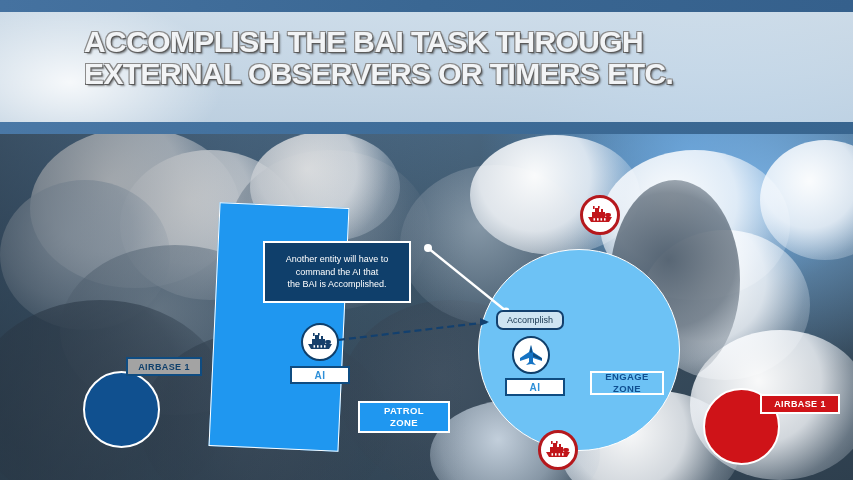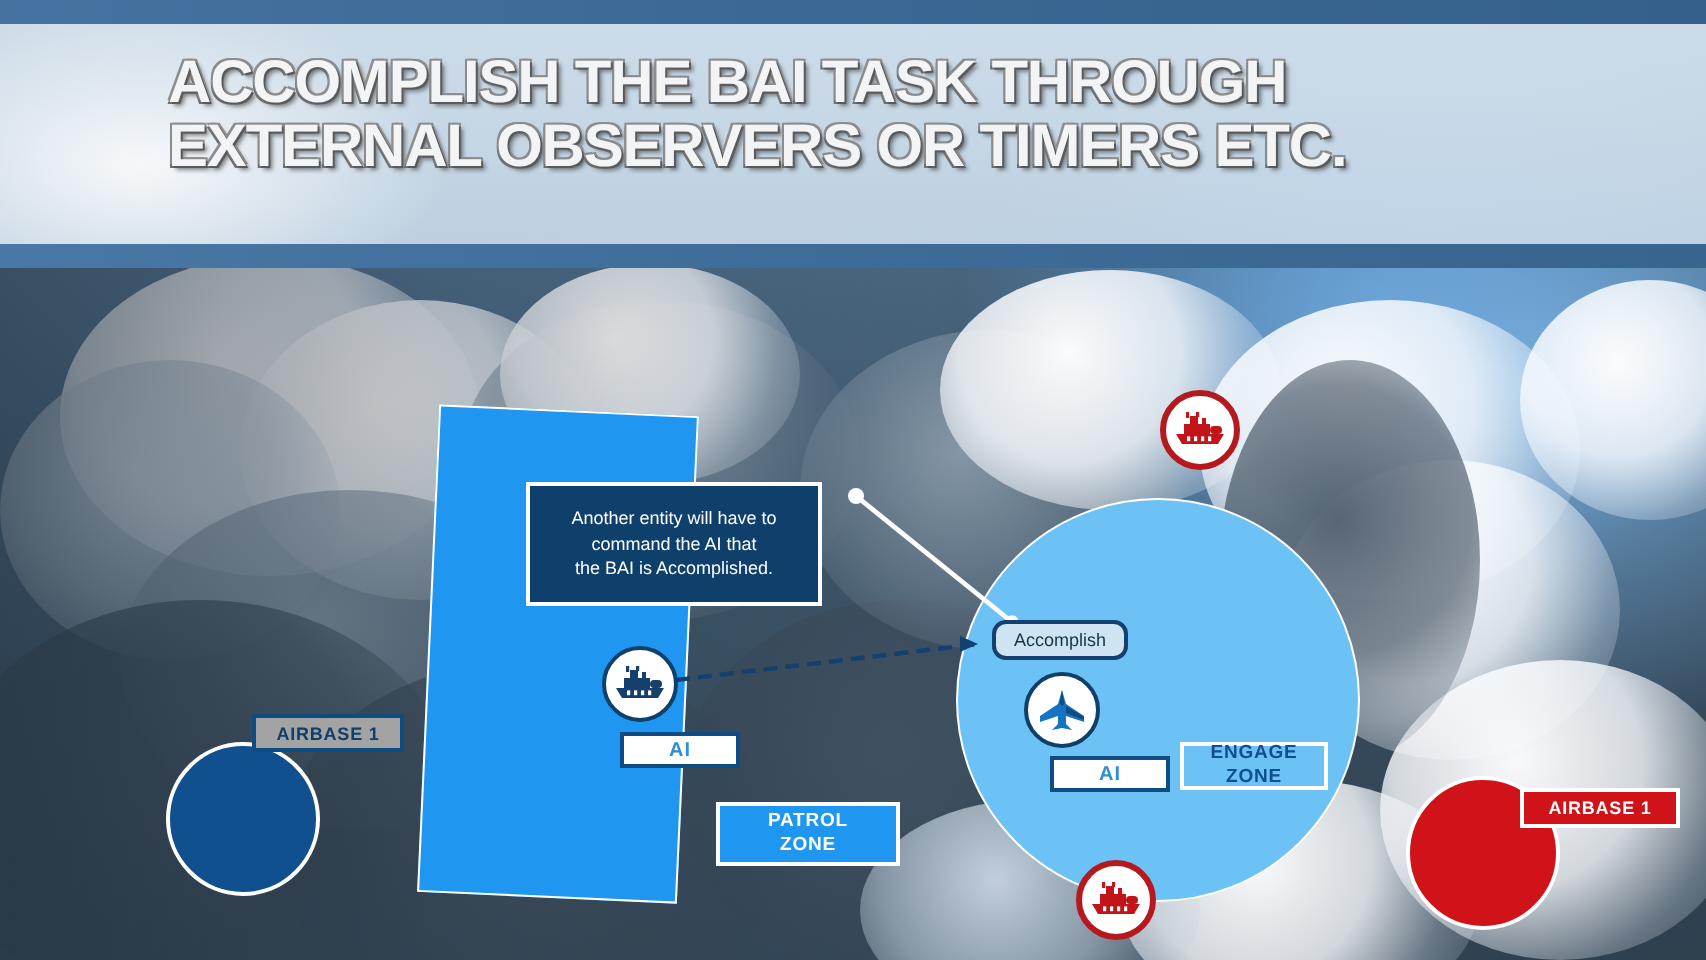--- a/index.html
+++ b/index.html
@@ -61,21 +61,21 @@
     justify-content:center;text-align:center;font-weight:bold;}
   .chip-white{background:#ffffff;border:2px solid #0f4c81;color:#1573c4;}
   .chip-airbase1{background:#a3a3a3;border:2px solid #0f4c81;color:#0f3f6b;
     letter-spacing:0.4px;font-size:9px;}
   .chip-airbase4{background:#cf1318;border:2px solid #ffffff;color:#ffffff;
     letter-spacing:0.4px;font-size:9px;}
   .chip-patrol{background:#1f97f0;border:2px solid #ffffff;color:#ffffff;
     font-size:9.5px;line-height:12px;letter-spacing:0.4px;}
   .chip-engage{background:#6dc2f5;border:2px solid #ffffff;color:#0f4f91;
     font-size:9.5px;line-height:12px;letter-spacing:0.4px;}
-  .chip-ai{font-size:10px;color:#2e8fd8;letter-spacing:0.5px;margin-left:20px;}
+  .chip-ai{font-size:10px;color:#2e8fd8;letter-spacing:0.5px;}
   .chip-two{flex-direction:column;}
 
   
   .callout{position:absolute;left:263px;top:241px;width:148px;height:62px;
     box-sizing:border-box;background:#0f3f6b;border:2px solid #ffffff;
     color:#ffffff;font-size:9px;line-height:12.5px;text-align:center;
     display:flex;align-items:center;justify-content:center;padding:0 6px;}
   .callout span{display:block;}
 
   

